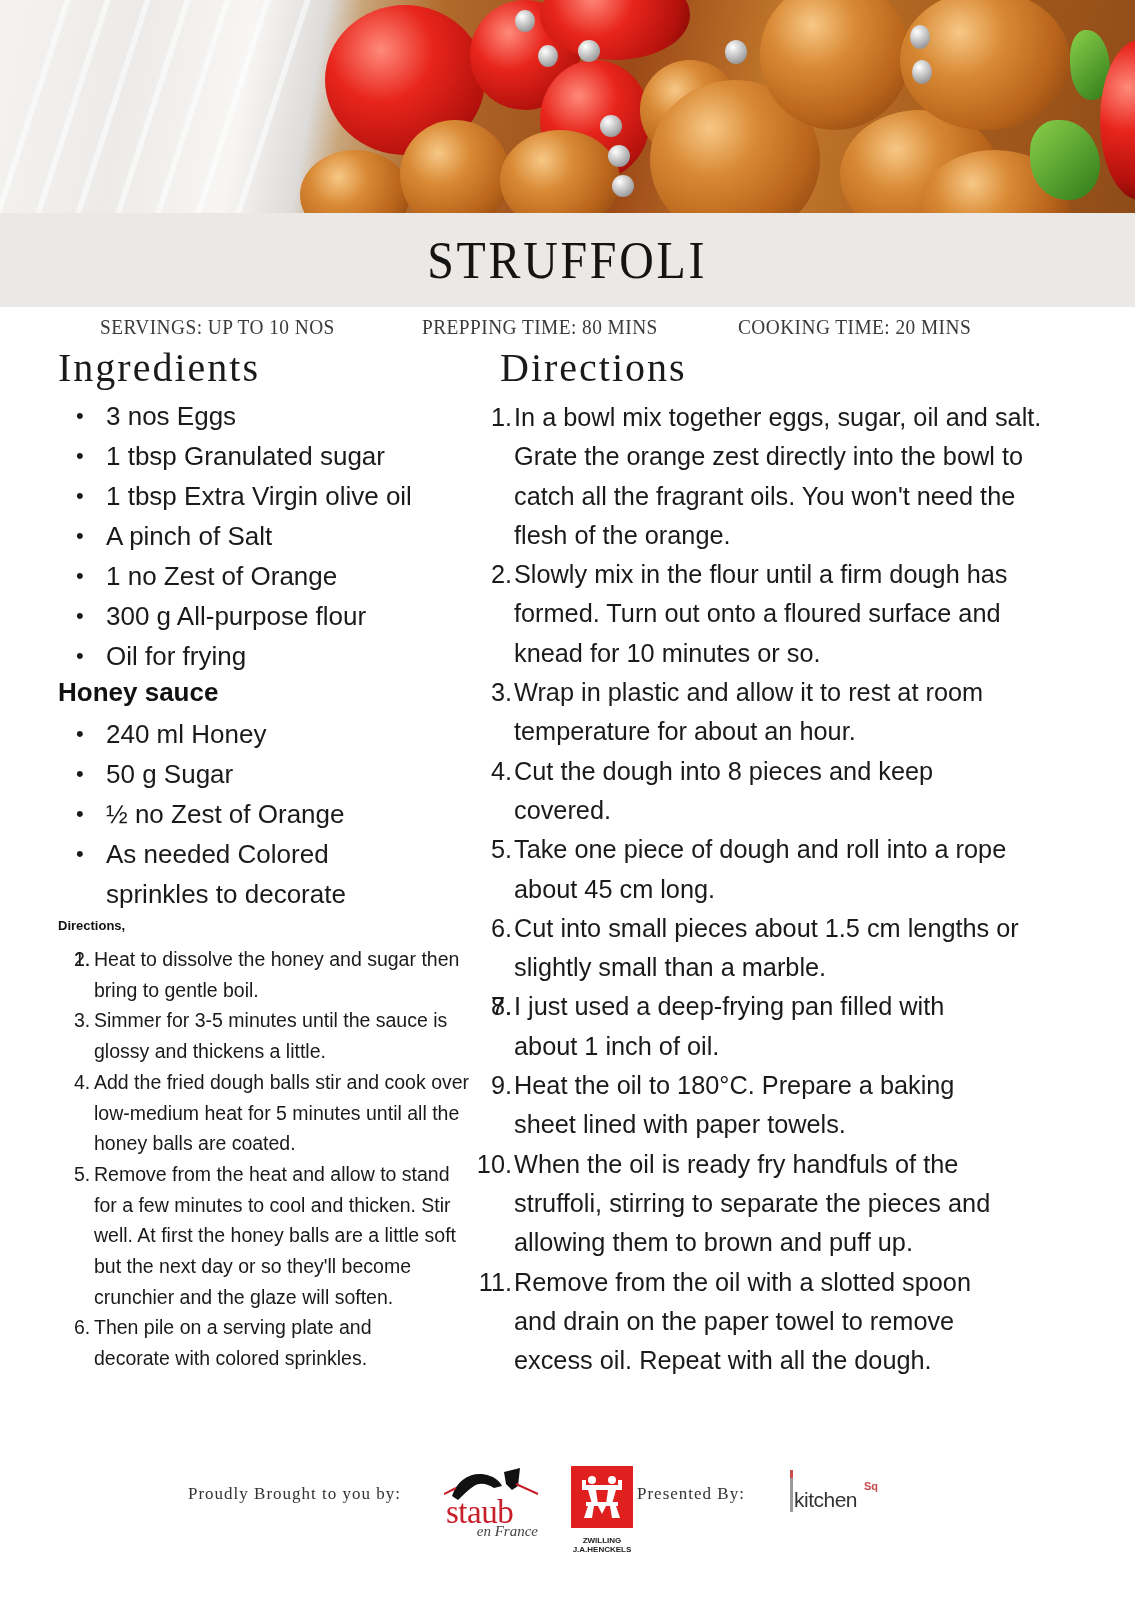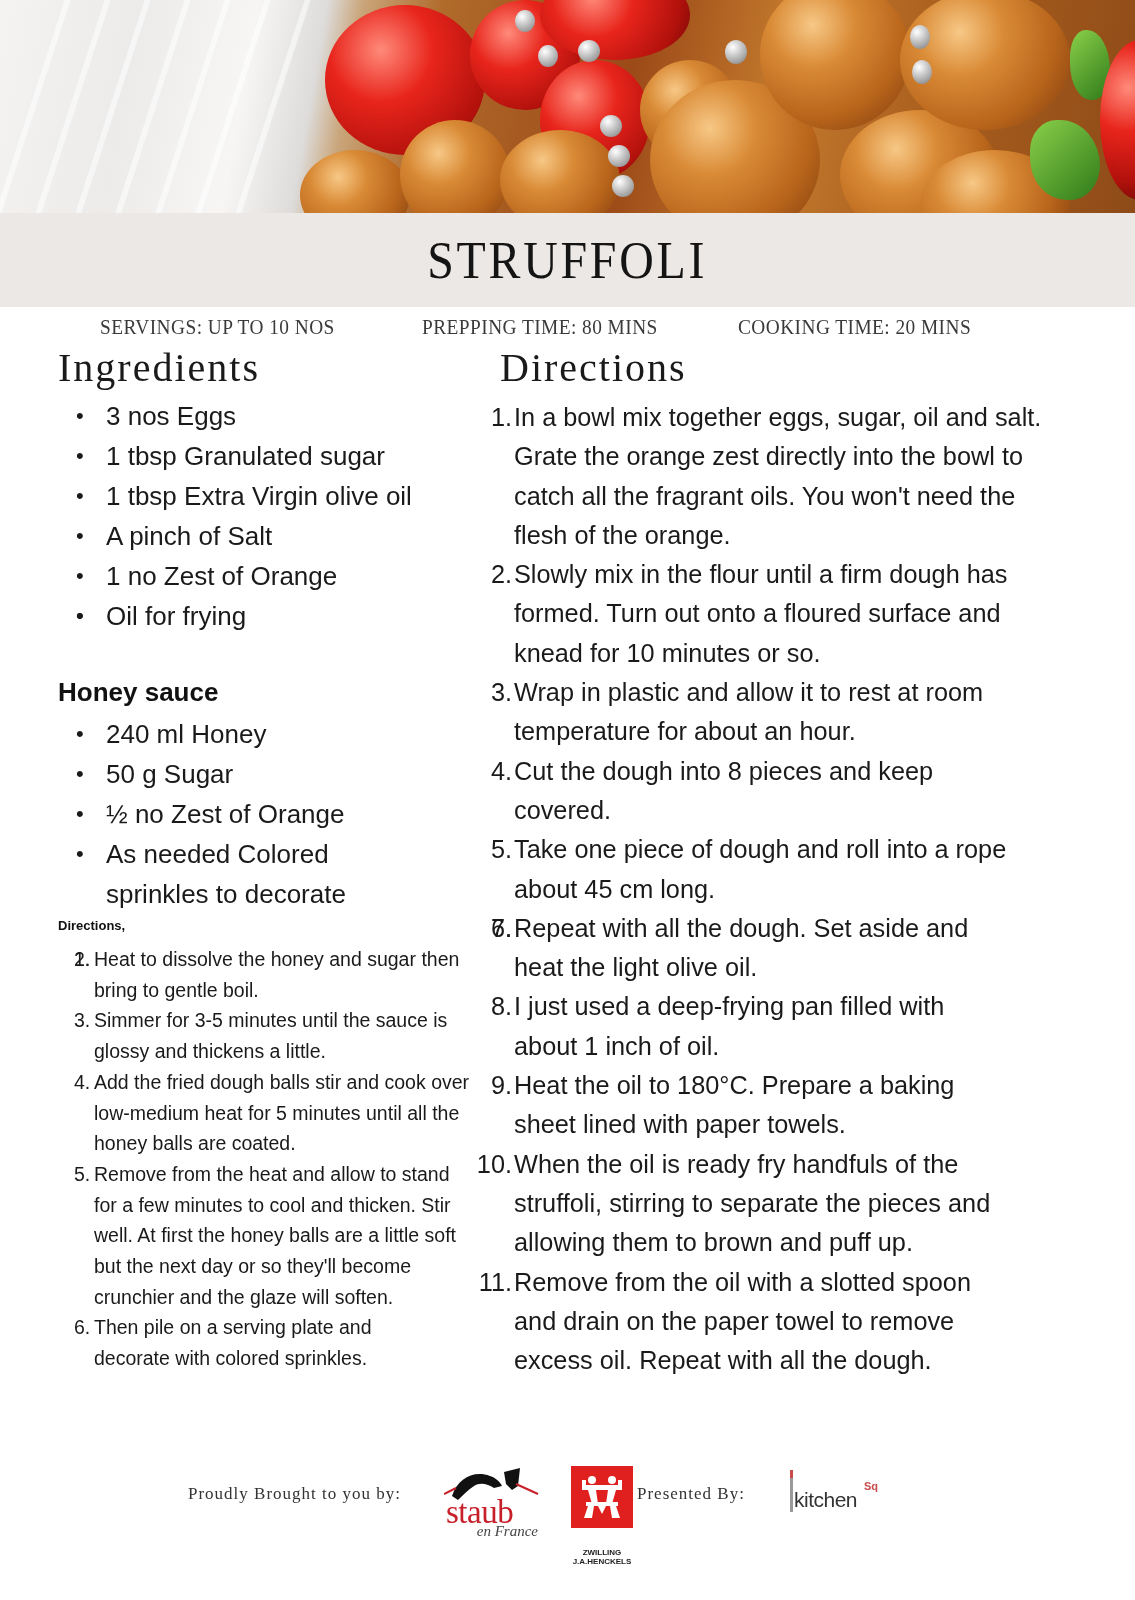--- a/index.html
+++ b/index.html
@@ -55,21 +55,21 @@
 
   .footer { position: absolute; top: 1464px; left: 0; width: 1135px; height: 136px; padding-left: 20px; }
   .footer .label {
     position: absolute; top: 20px; font-family: "Liberation Serif", serif; font-size: 17px;
     letter-spacing: 1px; color: #333; white-space: nowrap;
   }
   .logo-staub { position: absolute; left: 444px; top: 2px; width: 100px; height: 70px; }
   .logo-staub .word { position: absolute; left: 2px; top: 28px; font-family: "Liberation Serif", serif; font-weight: normal; font-size: 33px; color: #c8202a; letter-spacing: -0.5px; }
   .logo-staub .sub { position: absolute; right: 6px; bottom: -4px; font-family: "Liberation Serif", serif; font-style: italic; font-size: 15px; color: #444; }
   .logo-zwilling { position: absolute; left: 571px; top: 2px; width: 62px; height: 62px; background: #e0201f; }
-  .logo-zwilling-text { position: absolute; left: 566px; top: 72px; width: 72px; text-align: center; font-size: 8px; font-weight: bold; line-height: 9px; color: #222; margin-top: 12px; }
+  .logo-zwilling-text { position: absolute; left: 566px; top: 72px; width: 72px; text-align: center; font-size: 8px; font-weight: bold; line-height: 9px; color: #222; }
   .logo-kitchen { position: absolute; left: 790px; top: 6px; width: 90px; height: 50px; }
   .logo-kitchen .bar { position: absolute; left: 0; top: 0; width: 3px; height: 42px; background: linear-gradient(#c94b4b 0 20%, #9a9a9a 20% 100%); }
   .logo-kitchen .word { position: absolute; left: 4px; top: 18px; font-size: 21px; color: #333; letter-spacing: -0.5px; }
   .logo-kitchen .sup { position: absolute; left: 74px; top: 10px; font-size: 11px; color: #c94b4b; font-weight: bold; }
 </style>
 </head>
 <body>
 
 <div class="hero">
   <div class="stripe" style="left:30px"></div>
@@ -118,21 +118,21 @@
 
 <h2 class="col-heading" style="left:58px;top:344px">Ingredients</h2>
 <h2 class="col-heading" style="left:500px;top:344px">Directions</h2>
 
 <ul class="ing-list" style="top:396px">
   <li><span class="bullet">•</span><span>3 nos  Eggs</span></li>
   <li><span class="bullet">•</span><span>1 tbsp  Granulated sugar</span></li>
   <li><span class="bullet">•</span><span>1 tbsp  Extra Virgin olive oil</span></li>
   <li><span class="bullet">•</span><span>A pinch of Salt</span></li>
   <li><span class="bullet">•</span><span>1 no  Zest of Orange</span></li>
-  <li><span class="bullet">•</span></li>
+  <li><span class="bullet">•</span><span>300 g  All-purpose flour</span></li>
   <li><span class="bullet">•</span><span>Oil for frying</span></li>
 </ul>
 
 <div class="sub-heading" style="top:677px">Honey sauce</div>
 <ul class="ing-list" style="top:714px;width:400px">
   <li><span class="bullet">•</span><span>240 ml  Honey</span></li>
   <li><span class="bullet">•</span><span>50 g  Sugar</span></li>
   <li><span class="bullet">•</span><span>½ no  Zest of Orange</span></li>
   <li style="width:330px"><span class="bullet">•</span><span>As needed  Colored sprinkles to decorate</span></li>
 </ul>
@@ -146,22 +146,22 @@
   <li><span class="num">5.</span><span>Remove from the heat and allow to stand for a few minutes to cool and thicken. Stir well. At first the honey balls are a little soft but the next day or so they'll become crunchier and the glaze will soften.</span></li>
   <li style="width:360px"><span class="num">6.</span><span>Then pile on a serving plate and decorate with colored sprinkles.</span></li>
 </ol>
 
 <ol class="main-dirs">
   <li><span class="num">1.</span><span>In a bowl mix together eggs, sugar, oil and salt. Grate the orange zest directly into the bowl to catch all the fragrant oils. You won't need the flesh of the orange.</span></li>
   <li><span class="num">2.</span><span>Slowly mix in the flour until a firm dough has formed. Turn out onto a floured surface and knead for 10 minutes or so.</span></li>
   <li><span class="num">3.</span><span>Wrap in plastic and allow it to rest at room temperature for about an hour.</span></li>
   <li style="width:500px"><span class="num">4.</span><span>Cut the dough into 8 pieces and keep covered.</span></li>
   <li><span class="num">5.</span><span>Take one piece of dough and roll into a rope about 45 cm long.</span></li>
-  <li><span class="num">6.</span></li>
-  <li style="width:530px"><span class="num">7.</span><span>Repeat with all the dough. Set aside and heat the light olive oil.</span></li>
+  <li><span class="num">6.</span><span>Cut into small pieces about 1.5 cm lengths or slightly small than a marble.</span></li>
+  <li style="width:530px"><span class="num">7.</span></li>
   <li style="width:500px"><span class="num">8.</span><span>I just used a deep-frying pan filled with about 1 inch of oil.</span></li>
   <li style="width:520px"><span class="num">9.</span><span>Heat the oil to 180°C. Prepare a baking sheet lined with paper towels.</span></li>
   <li><span class="num">10.</span><span>When the oil is ready fry handfuls of the struffoli, stirring to separate the pieces and allowing them to brown and puff up.</span></li>
   <li style="width:540px"><span class="num">11.</span><span>Remove from the oil with a slotted spoon and drain on the paper towel to remove excess oil. Repeat with all the dough.</span></li>
 </ol>
 
 <div class="footer">
   <span class="label" style="left:188px">Proudly Brought to you by:</span>
 
   <div class="logo-staub">

